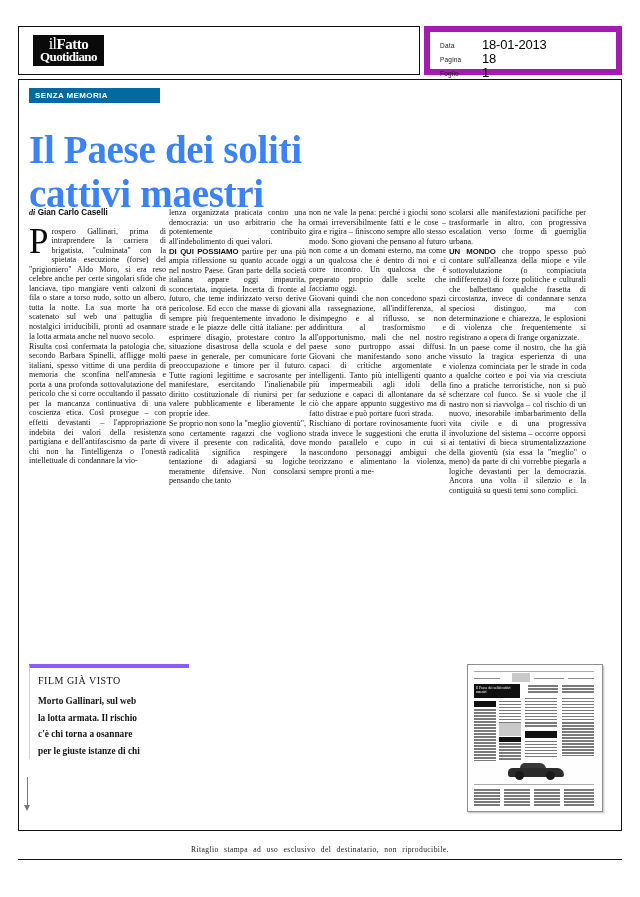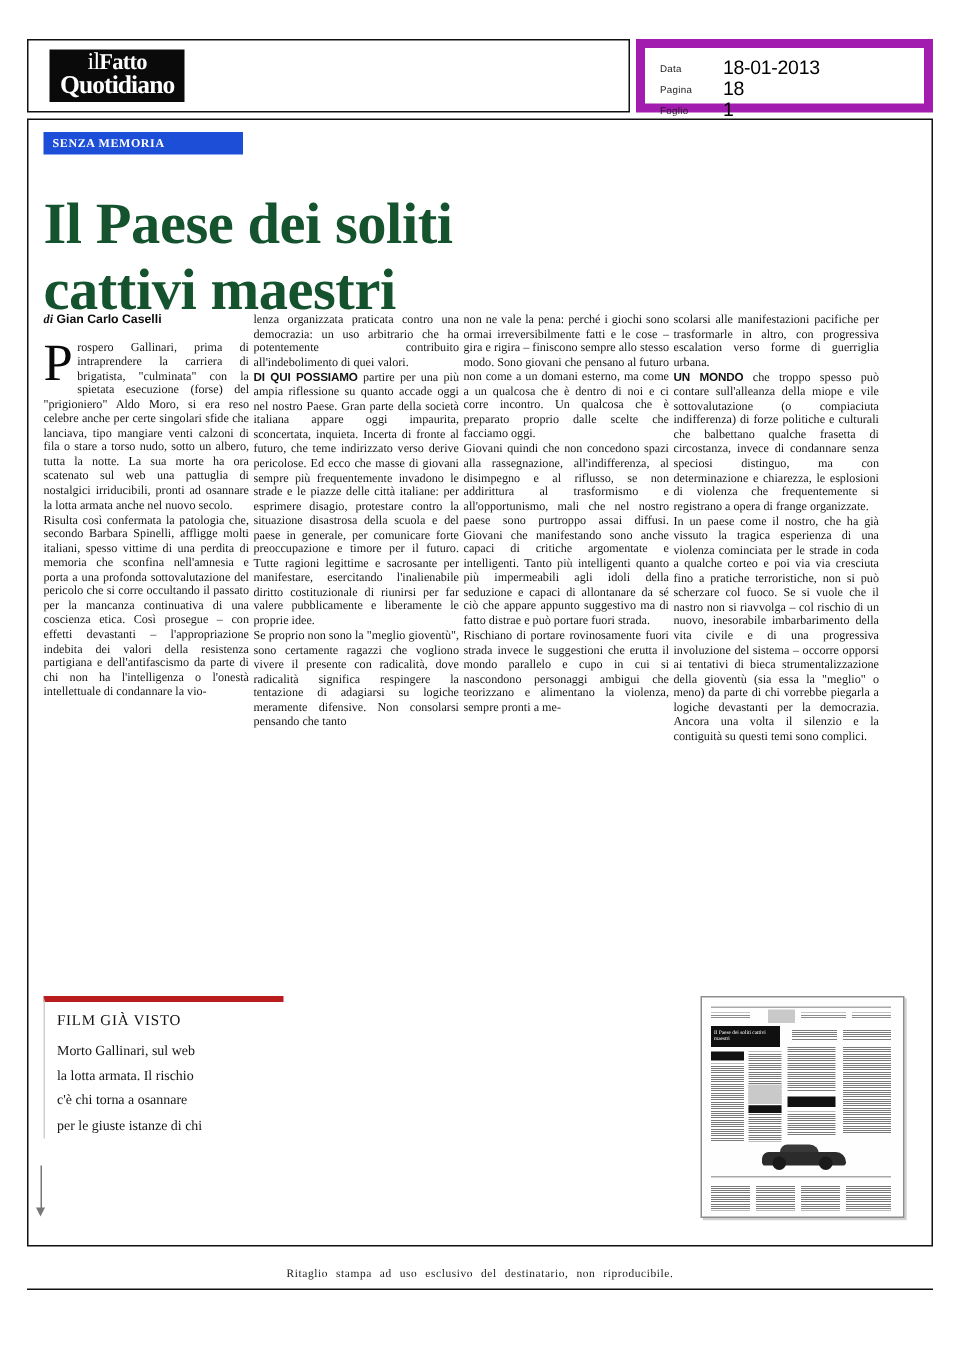--- a/index.html
+++ b/index.html
@@ -50,21 +50,21 @@
   }
   .masthead-logo .l1 {
     display: block;
     font-size: 15px;
     font-weight: 700;
     letter-spacing: -0.5px;
   }
   .masthead-logo .l1 .small { font-size: 16px; font-weight: 400; }
   .masthead-logo .l2 {
     display: block;
-    font-size: 17px;
+    font-size: 13px;
     font-weight: 700;
     letter-spacing: -0.6px;
     margin-top: -1px;
   }
 
   .info-box {
     width: 198px;
     border: 6px solid #a21caf;
     background: #fff;
     box-sizing: border-box;
@@ -97,38 +97,38 @@
     left: 18px; top: 79px;
     width: 604px; height: 752px;
     border: 1px solid #111;
     box-sizing: border-box;
     background: #fff;
   }
 
   .kicker {
     position: absolute;
     left: 10px; top: 8px;
-    background: #1d4ed8;
+    background: #0369a1;
     color: #fff;
-    font-family: Liberation Serif, serif;
+    font-family: Liberation Sans, sans-serif;
     font-weight: 700;
     font-size: 8px;
     letter-spacing: 0.4px;
     padding: 3px 52px 3px 6px;
   }
 
   .headline {
     position: absolute;
     left: 10px; top: 22px;
     width: 470px;
     font-family: "Liberation Serif", serif;
     font-size: 39px;
     line-height: 44px;
     letter-spacing: -0.3px;
-    color: #14532d;
+    color: #3b82f6;
   }
   .headline span { display: block; }
 
   
   .columns {
     position: absolute;
     left: 10px; top: 128px;
     width: 582px;
     display: flex;
     gap: 3px;
@@ -170,39 +170,39 @@
     font-weight: 700;
     font-size: 7.8px;
     letter-spacing: -0.1px;
   }
 
   
   .summary-box {
     position: absolute;
     left: 10px; top: 584px;
     width: 160px;
-    border-top: 4px solid #b91c1c;
+    border-top: 4px solid #8b5cf6;
     border-left: 1px solid #cfcfcf;
     padding-top: 7px;
     padding-left: 8px;
     box-sizing: border-box;
   }
   .summary-title {
     font-family: "Liberation Serif", serif;
     font-size: 10px;
     letter-spacing: 0.5px;
     color: #141414;
     margin-bottom: 7px;
   }
   .summary-text {
     font-size: 9.3px;
     line-height: 16.6px;
     color: #141414;
   }
-  .summary-text span { display: block; }
+  .summary-text span { display: block; font-weight: bold; }
 
   .down-arrow {
     position: absolute;
     left: 4px; top: 697px;
     width: 9px; height: 36px;
   }
   .down-arrow .stem {
     position: absolute;
     left: 4px; top: 0;
     width: 1px; height: 30px;

